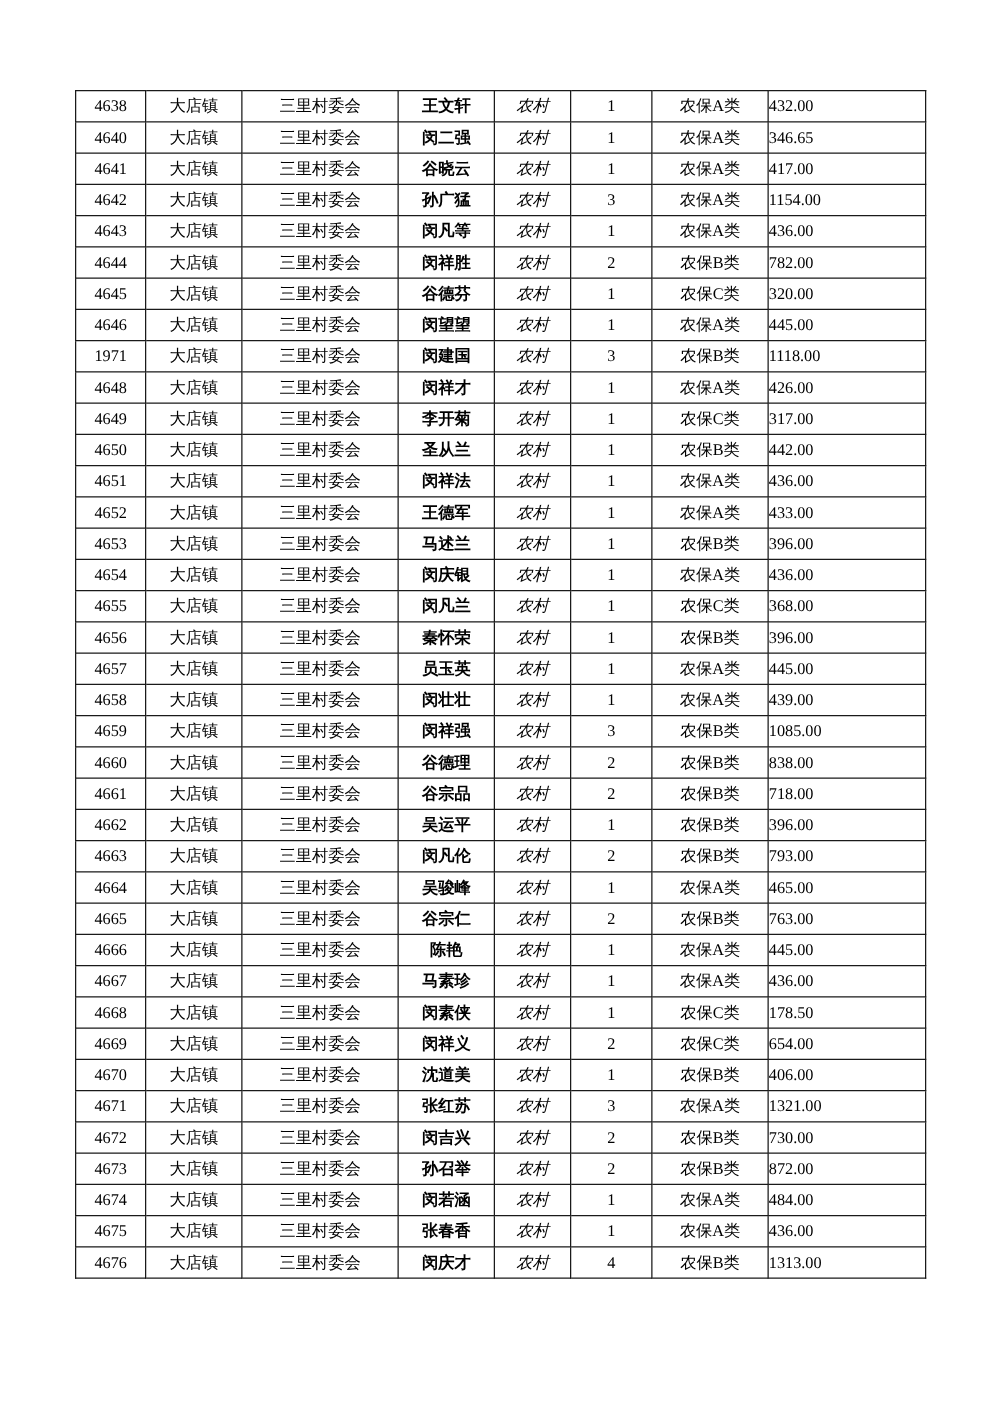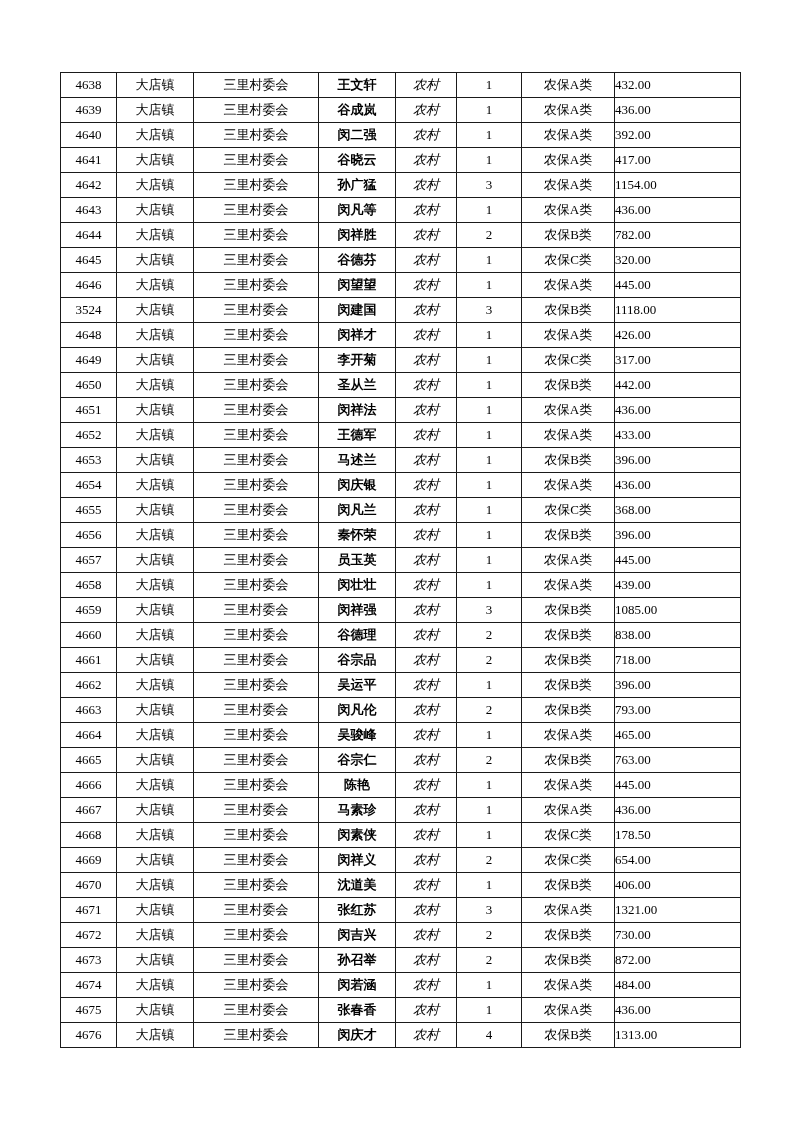--- a/index.html
+++ b/index.html
@@ -63,38 +63,28 @@
         <td class="col-serial-number">4638</td>
         <td class="col-town">大店镇</td>
         <td class="col-village-committee">三里村委会</td>
         <td class="col-person-name">王文轩</td>
         <td class="col-residence-type">农村</td>
         <td class="col-person-count">1</td>
         <td class="col-insurance-category">农保A类</td>
         <td class="col-amount">432.00</td>
       </tr>
       <tr>
-        <td class="col-serial-number">4639</td>
-        <td class="col-town">大店镇</td>
-        <td class="col-village-committee">三里村委会</td>
-        <td class="col-person-name">谷成岚</td>
-        <td class="col-residence-type">农村</td>
-        <td class="col-person-count">1</td>
-        <td class="col-insurance-category">农保A类</td>
-        <td class="col-amount">436.00</td>
-      </tr>
-      <tr>
         <td class="col-serial-number">4640</td>
         <td class="col-town">大店镇</td>
         <td class="col-village-committee">三里村委会</td>
         <td class="col-person-name">闵二强</td>
         <td class="col-residence-type">农村</td>
         <td class="col-person-count">1</td>
         <td class="col-insurance-category">农保A类</td>
-        <td class="col-amount">392.00</td>
+        <td class="col-amount">346.65</td>
       </tr>
       <tr>
         <td class="col-serial-number">4641</td>
         <td class="col-town">大店镇</td>
         <td class="col-village-committee">三里村委会</td>
         <td class="col-person-name">谷晓云</td>
         <td class="col-residence-type">农村</td>
         <td class="col-person-count">1</td>
         <td class="col-insurance-category">农保A类</td>
         <td class="col-amount">417.00</td>
@@ -143,21 +133,21 @@
         <td class="col-serial-number">4646</td>
         <td class="col-town">大店镇</td>
         <td class="col-village-committee">三里村委会</td>
         <td class="col-person-name">闵望望</td>
         <td class="col-residence-type">农村</td>
         <td class="col-person-count">1</td>
         <td class="col-insurance-category">农保A类</td>
         <td class="col-amount">445.00</td>
       </tr>
       <tr>
-        <td class="col-serial-number">3524</td>
+        <td class="col-serial-number">1971</td>
         <td class="col-town">大店镇</td>
         <td class="col-village-committee">三里村委会</td>
         <td class="col-person-name">闵建国</td>
         <td class="col-residence-type">农村</td>
         <td class="col-person-count">3</td>
         <td class="col-insurance-category">农保B类</td>
         <td class="col-amount">1118.00</td>
       </tr>
       <tr>
         <td class="col-serial-number">4648</td>

